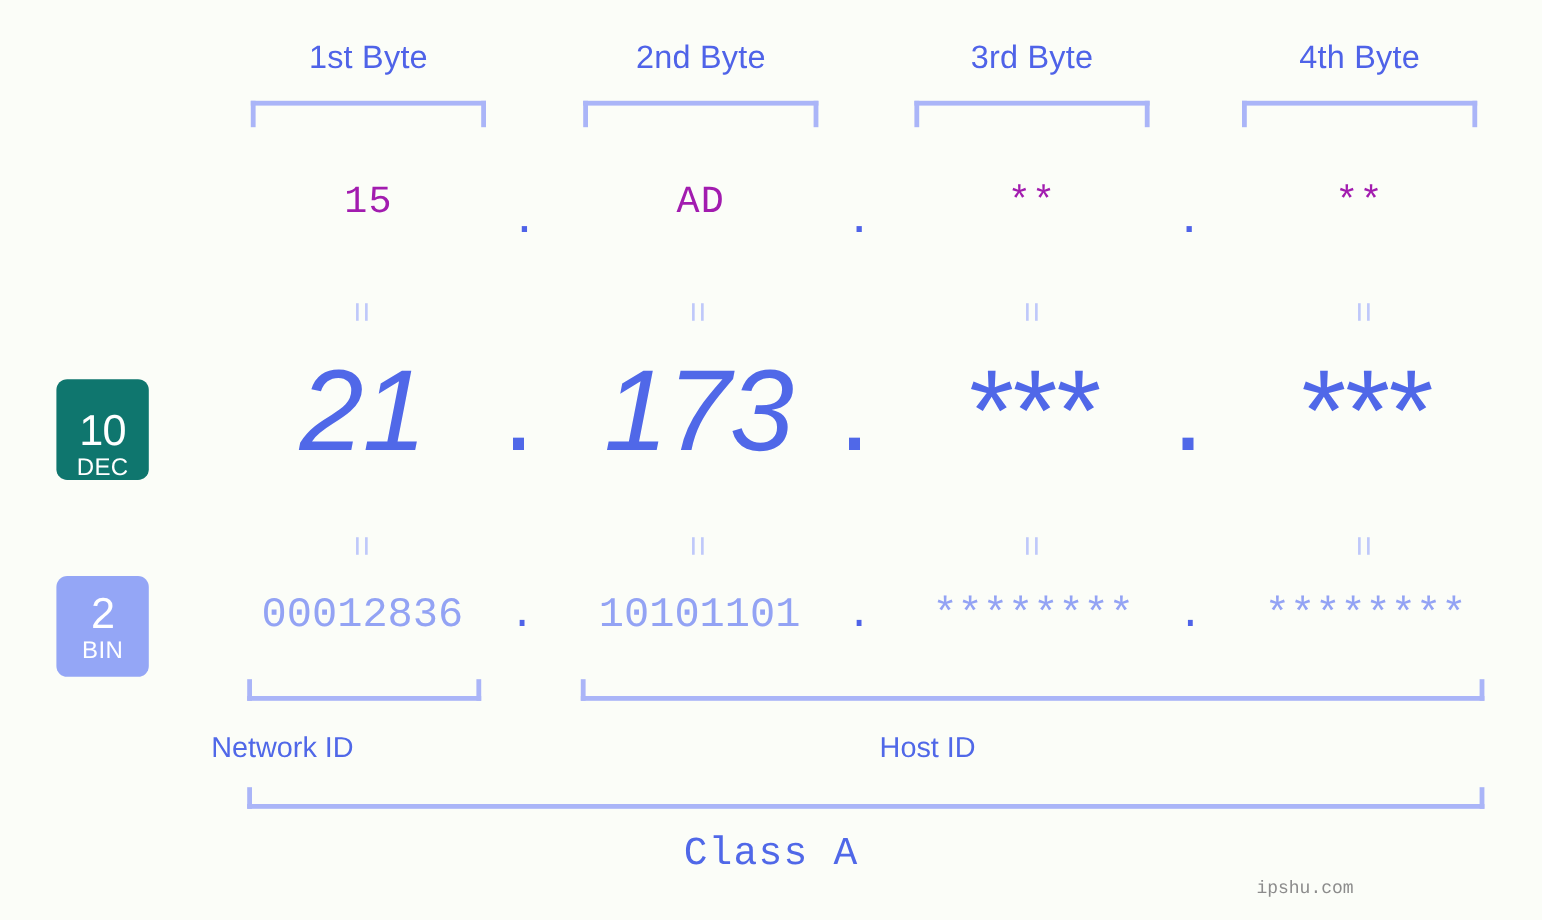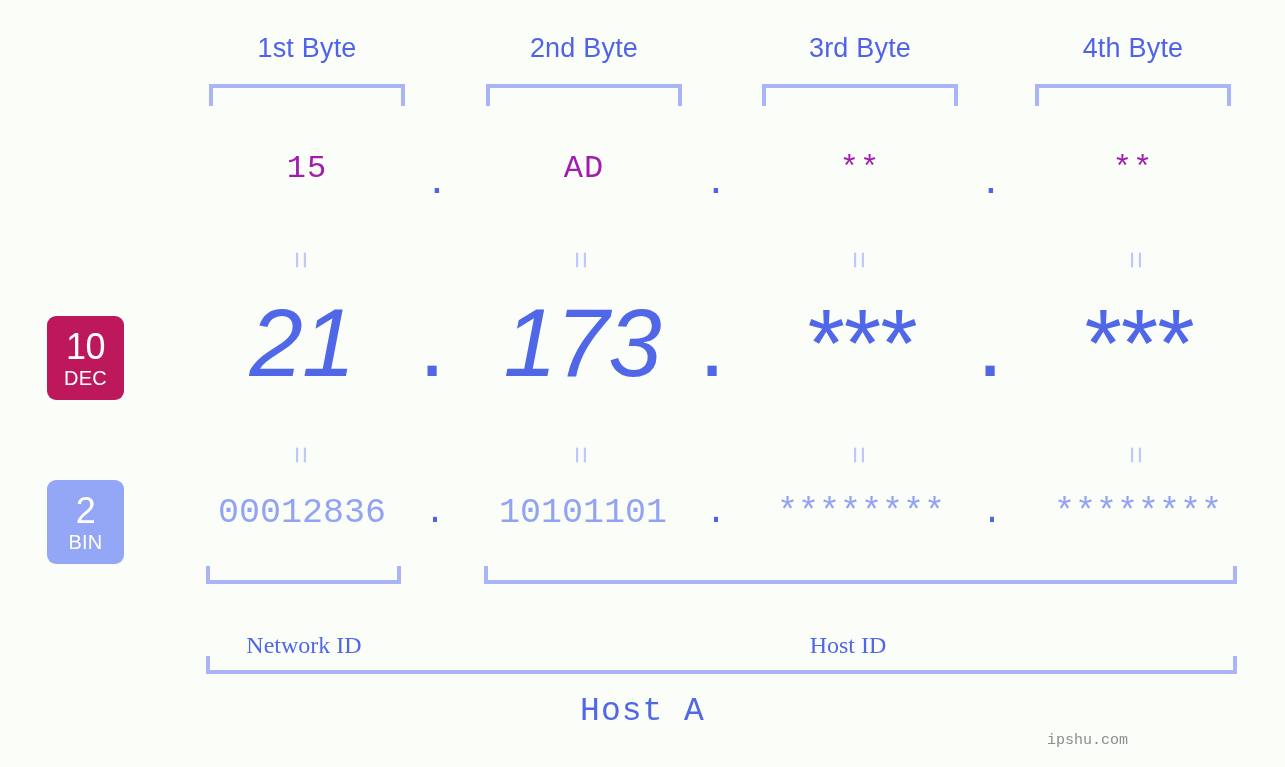--- a/index.html
+++ b/index.html
@@ -73,21 +73,21 @@
     font-weight: 400;
     letter-spacing: -0.5px;
   }
   .badge .sys {
     font-size: 20px;
     font-weight: 400;
     margin-top: 3px;
     letter-spacing: 0.3px;
   }
   #badge-hex { top: 155px; height: 84px; background: #7486ef; }
-  #badge-dec { top: 316px; height: 84px; background: #be185d; }
+  #badge-dec { top: 316px; height: 84px; background: #0f766e; justify-content: flex-end; }
   #badge-bin { top: 480px; height: 84px; background: #94a6f6; }
 
   
   .row {
     position: absolute;
     left: 0;
     width: 1285px;
   }
 
   .cell {
@@ -166,25 +166,24 @@
     width: 40px;
     font-size: 35px;
     color: #4f63e8;
     font-family: "Liberation Mono", monospace;
     line-height: 1;
   }
 
   
   .id-label {
     position: absolute;
-    top: 632px;
-    text-align: center;
+    top: 610px;
     font-size: 24px;
     color: #5068e8;
-    font-family: Liberation Serif, serif;
+    font-family: Liberation Sans, sans-serif;
     white-space: nowrap;
   }
 
   
   #class-label {
     position: absolute;
     top: 693px;
     left: 0;
     width: 1285px;
     text-align: center;
@@ -268,17 +267,17 @@
     <div class="cell" style="left:1008px">********</div>
   </div>
 
   <div class="bracket-bottom" style="left:206px; top:566px; width:195px"></div>
   <div class="bracket-bottom" style="left:484px; top:566px; width:753px"></div>
 
   <div class="id-label" style="left:176px; width:256px">Network ID</div>
   <div class="id-label" style="left:733px; width:230px">Host ID</div>
 
   <div class="bracket-bottom" style="left:206px; top:656px; width:1031px"></div>
-  <div id="class-label">Host A</div>
+  <div id="class-label">Class A</div>
 
   <div id="watermark">ipshu.com</div>
 
 </div>
 
 </body></html>

